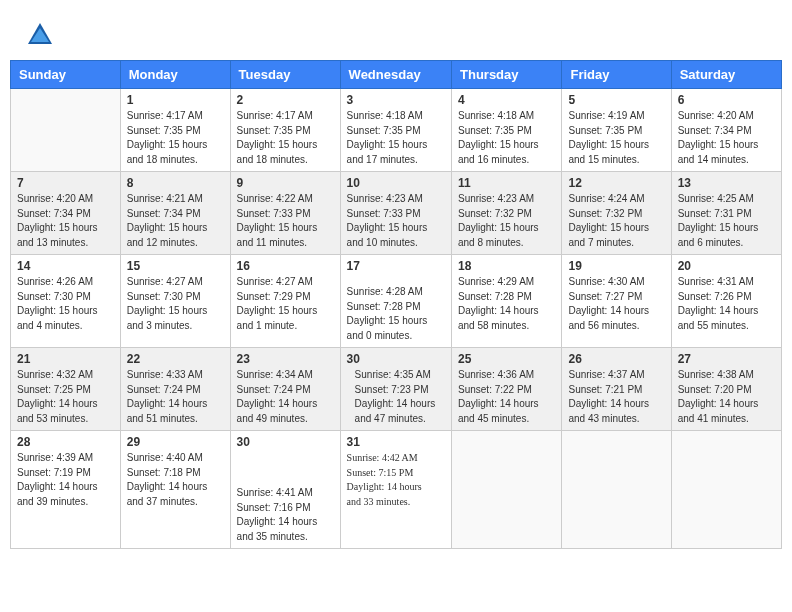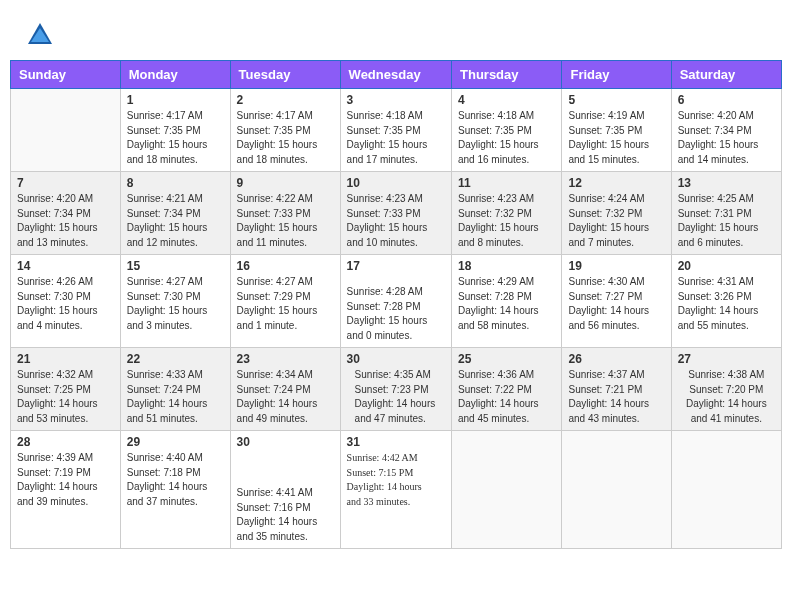--- a/index.html
+++ b/index.html
@@ -51,21 +51,21 @@
     .location {
       font-size: 16px;
       color: #555;
     }
     .calendar {
       width: 100%;
       border-collapse: collapse;
       margin-top: 5px;
     }
     .calendar th {
-      background-color: #8b5cf6;
+      background-color: #3b82f6;
       color: #fff;
       text-align: left;
       padding: 6px 8px;
       font-size: 13px;
       font-weight: bold;
       border: 1px solid #2a6dc9;
     }
     .calendar td {
       border: 1px solid #ccc;
       vertical-align: top;
@@ -262,21 +262,21 @@
         <td>
           <span class="day-number">19</span>
           <div class="day-info" style="white-space: pre-line;">Sunrise: 4:30 AM
 Sunset: 7:27 PM
 Daylight: 14 hours
 and 56 minutes.</div>
         </td>
         <td>
           <span class="day-number">20</span>
           <div class="day-info" style="white-space: pre-line;">Sunrise: 4:31 AM
-Sunset: 3:26 PM
+Sunset: 7:26 PM
 Daylight: 14 hours
 and 55 minutes.</div>
         </td>
       </tr>
       <tr class="row-shaded">
         <td>
           <span class="day-number">21</span>
           <div class="day-info" style="white-space: pre-line;">Sunrise: 4:32 AM
 Sunset: 7:25 PM
 Daylight: 14 hours
@@ -312,21 +312,21 @@
         </td>
         <td>
           <span class="day-number">26</span>
           <div class="day-info" style="white-space: pre-line;">Sunrise: 4:37 AM
 Sunset: 7:21 PM
 Daylight: 14 hours
 and 43 minutes.</div>
         </td>
         <td>
           <span class="day-number">27</span>
-          <div class="day-info" style="white-space: pre-line; text-align: center;">Sunrise: 4:38 AM
+          <div class="day-info" style="white-space: pre-line;">Sunrise: 4:38 AM
 Sunset: 7:20 PM
 Daylight: 14 hours
 and 41 minutes.</div>
         </td>
       </tr>
       <tr>
         <td>
           <span class="day-number">28</span>
           <div class="day-info" style="white-space: pre-line;">Sunrise: 4:39 AM
 Sunset: 7:19 PM

